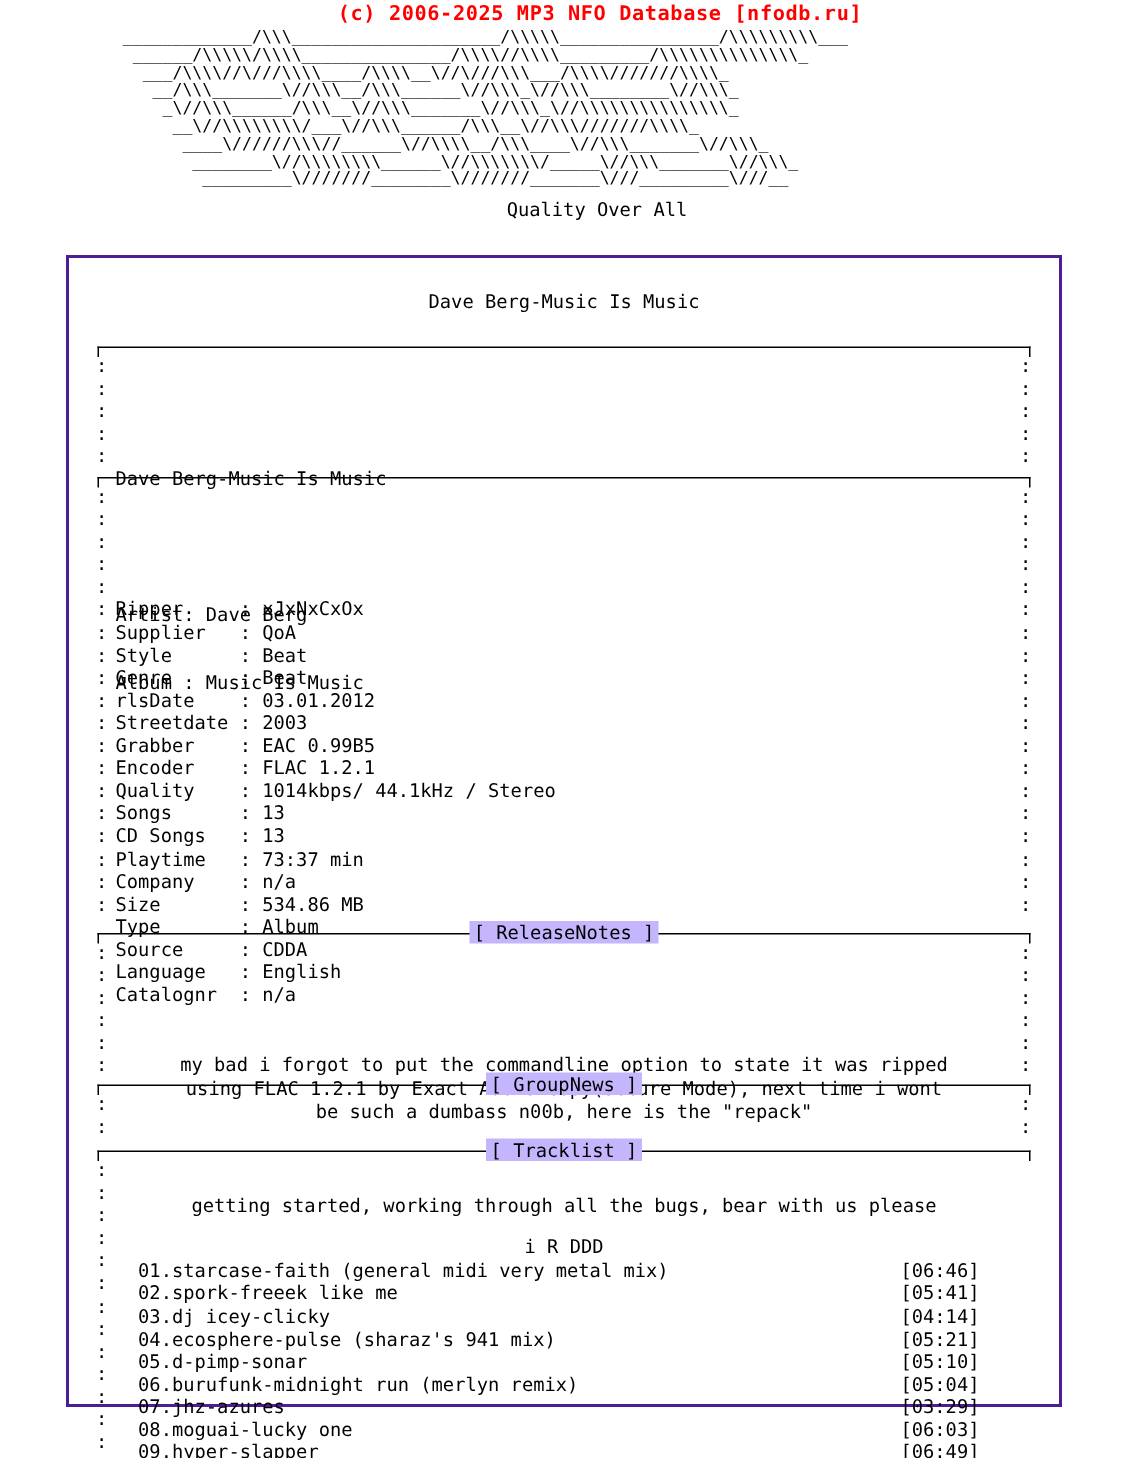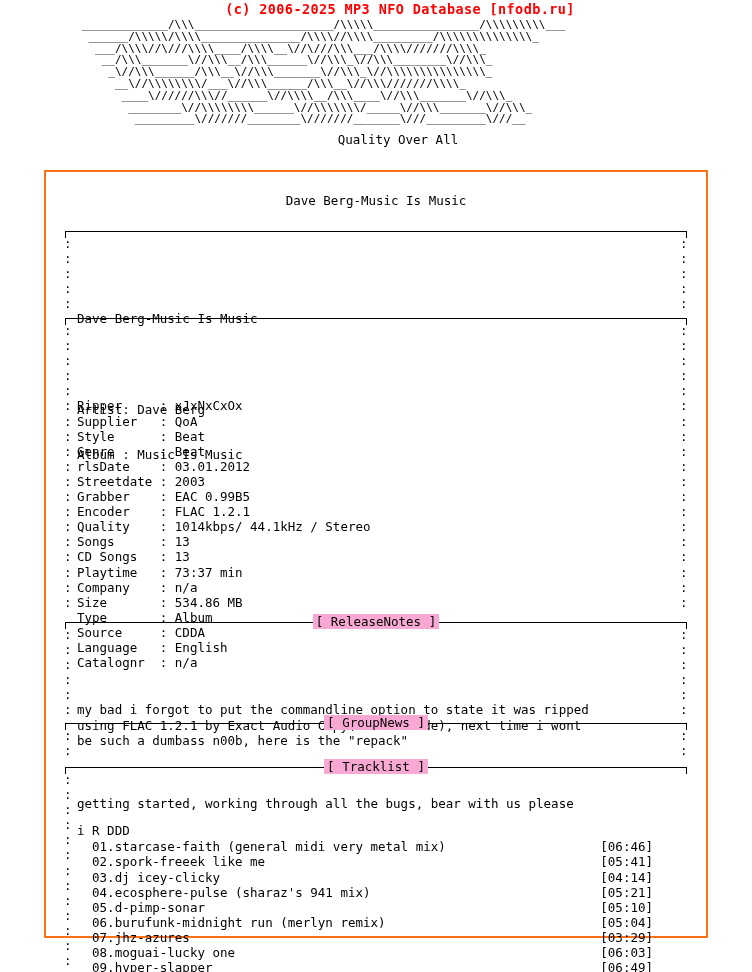--- a/index.html
+++ b/index.html
@@ -57,21 +57,21 @@
     margin-left: 44px;
   }
 
   
   .frame {
     position: absolute;
     left: 44px;
     top: 170px;
     width: 664px;
     height: 768px;
-    border: 2px solid #f97316;
+    border: 2px solid #4c1d95;
     box-sizing: border-box;
     background: #ffffff;
   }
 
   .frame-inner {
     padding: 0;
     font-size: 12.5px;
     line-height: 15.1px;
   }
 
@@ -116,21 +116,21 @@
     position: absolute;
     left: 0;
     right: 0;
     top: -3px;
     text-align: center;
     font-size: 12.5px;
     line-height: 15px;
     white-space: pre;
   }
   .sect-label span {
-    background: #f9a8d4;
+    background: #c4b5fd;
     padding: 0 3px;
   }
 
   .sect-body {
     position: relative;
     padding: 0 0 0 0;
     min-height: 10px;
   }
   
   .dots-l, .dots-r {
@@ -151,21 +151,21 @@
     white-space: pre;
     font-size: 12.5px;
     line-height: 15.1px;
   }
 
   .spacer-line { height: 15.1px; }
 
   
   .info-line { white-space: pre; }
 
-  .notes-line { white-space: pre; text-align: left; }
+  .notes-line { white-space: pre; text-align: center; }
 
   .track-row {
     display: flex;
     justify-content: space-between;
     white-space: pre;
   }
   .track-name { white-space: pre; }
   .track-time { white-space: pre; padding-right: 22px; }
 </style>
 </head>

